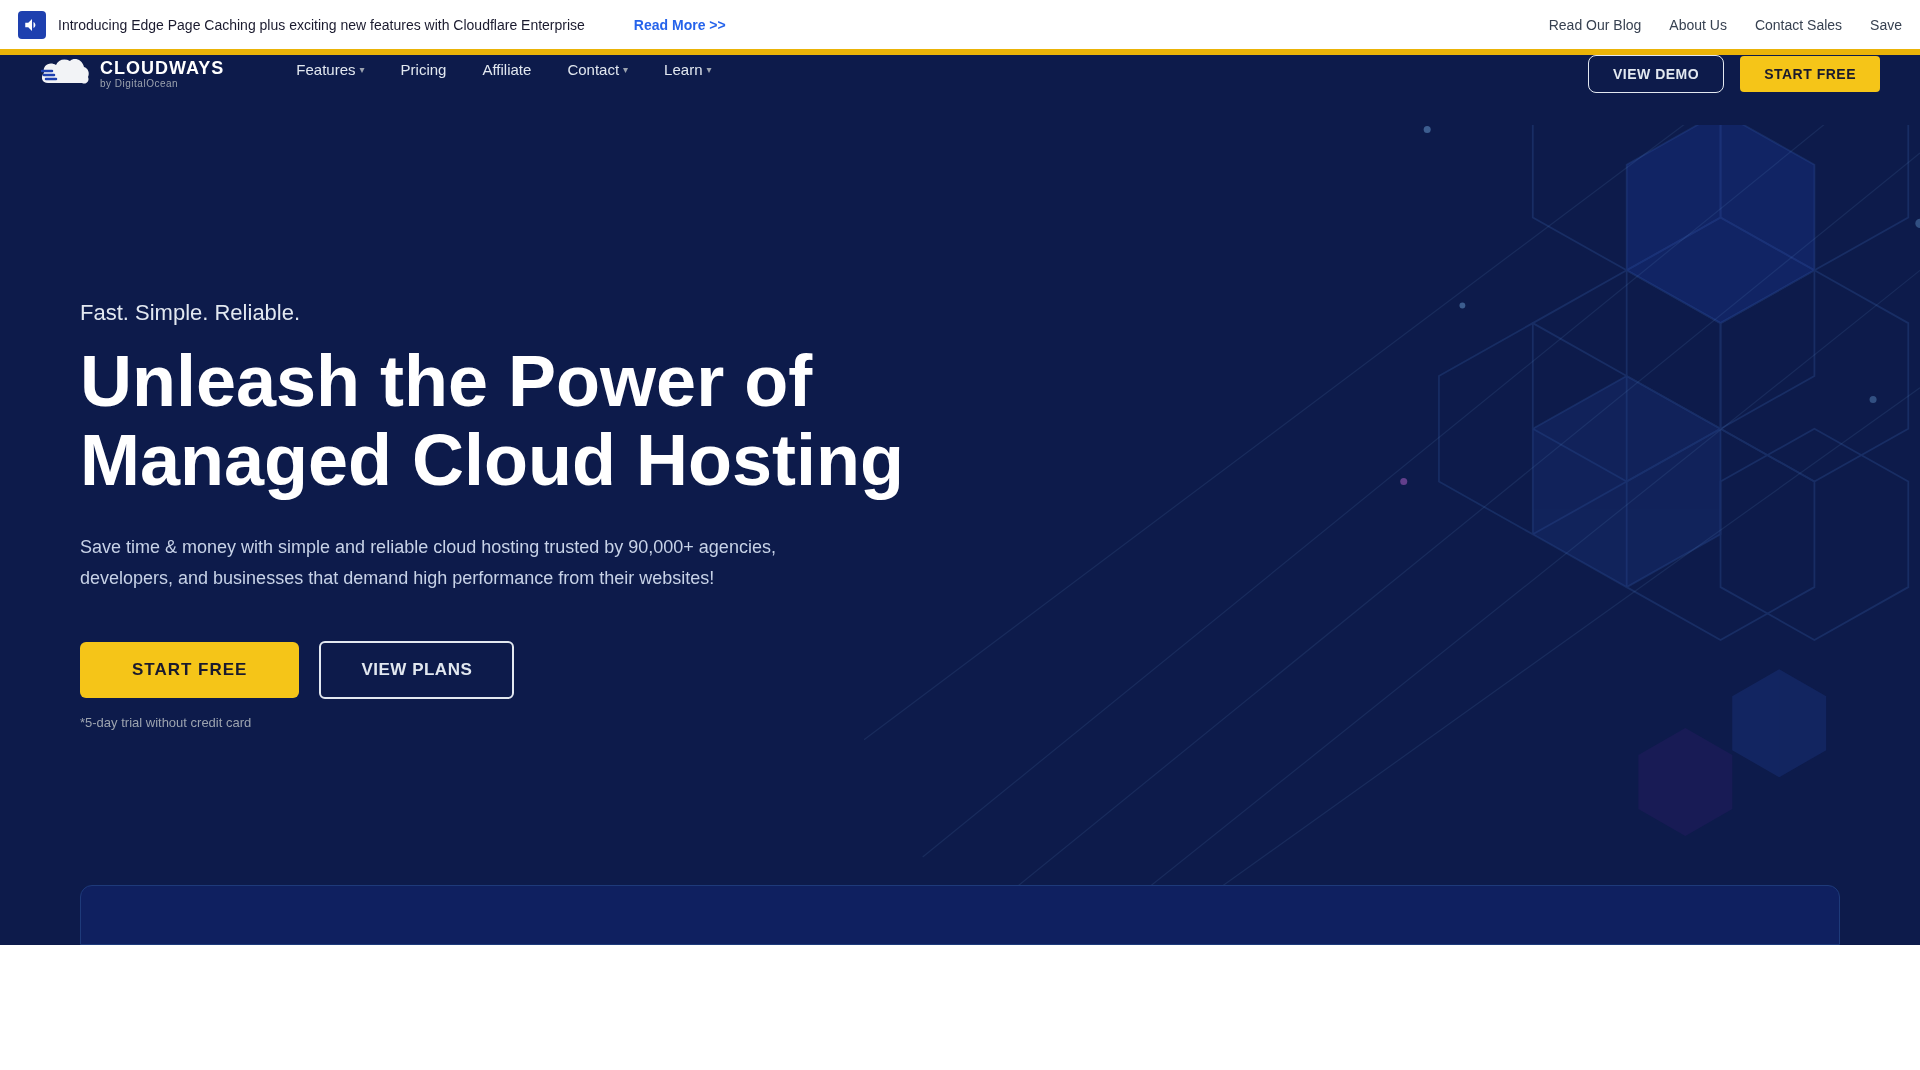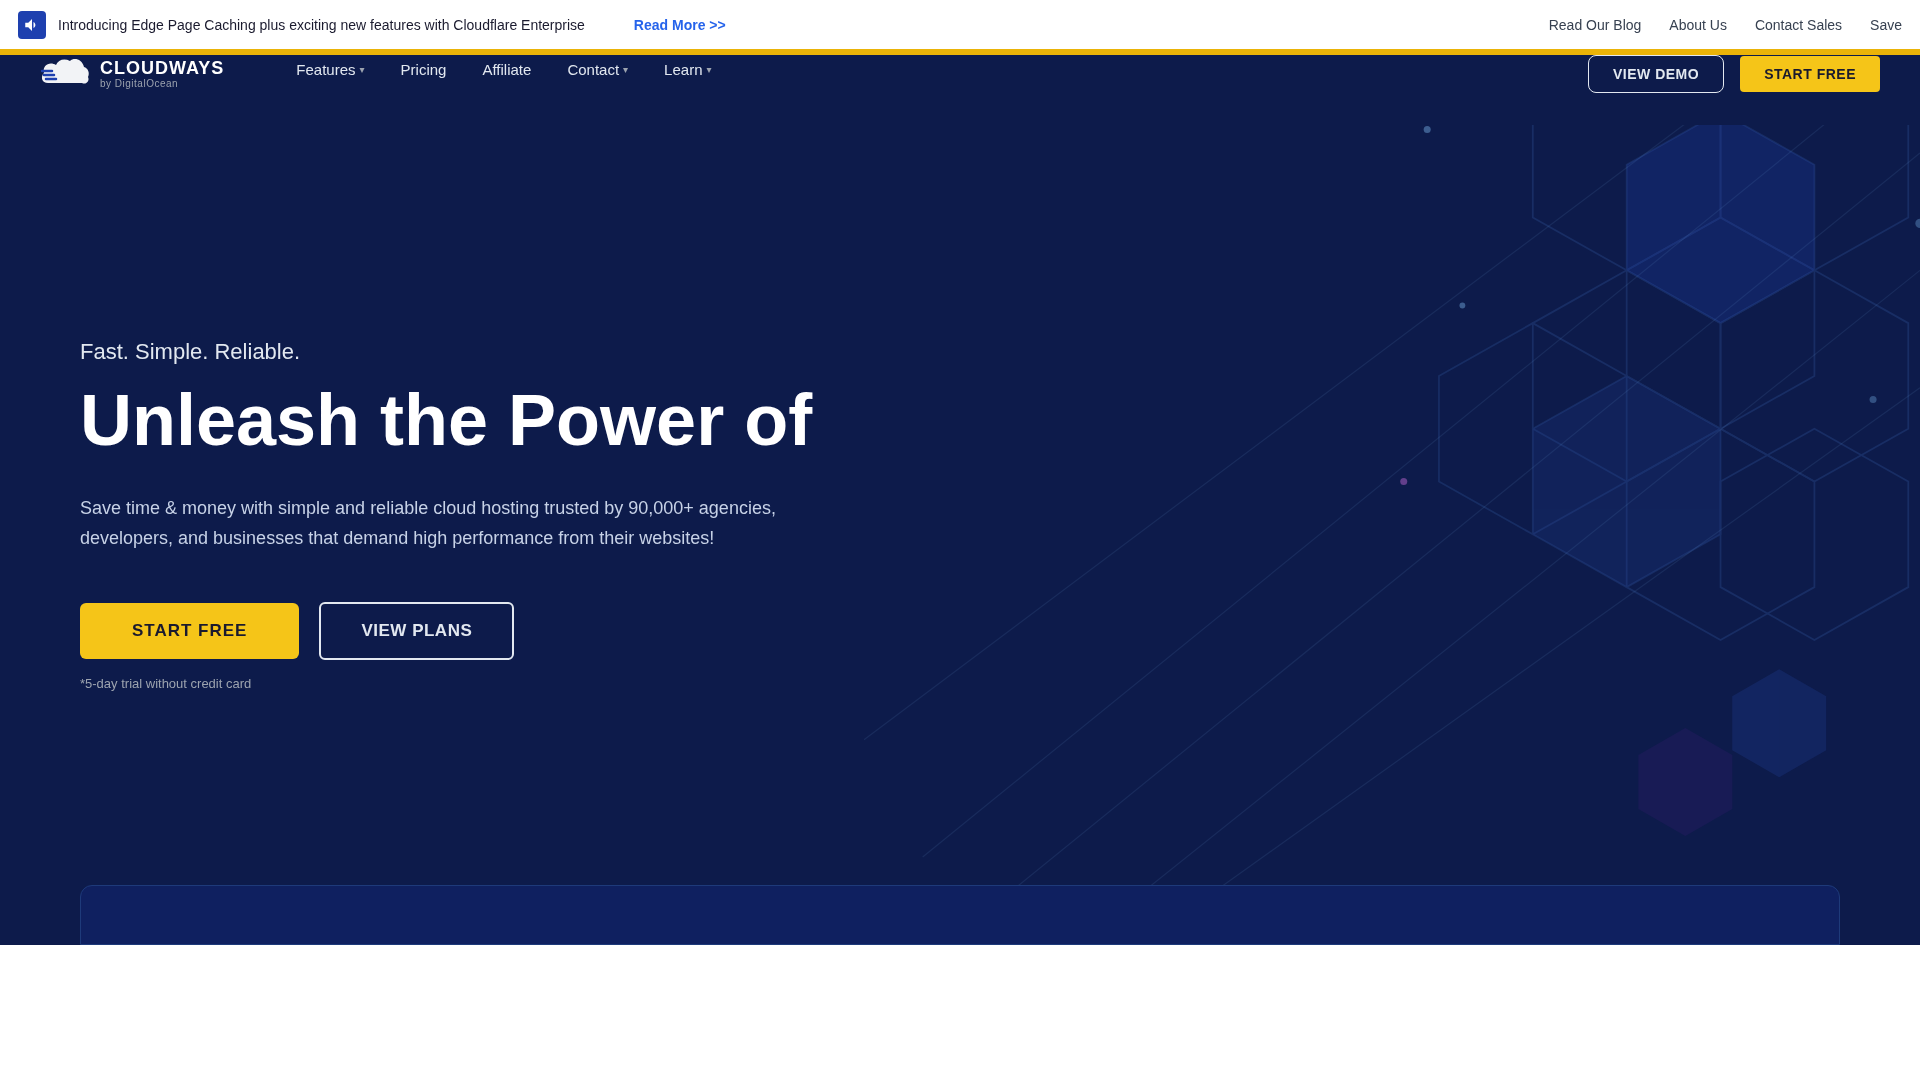--- a/index.html
+++ b/index.html
@@ -355,20 +355,21 @@
       <circle cx="860" cy="310" r="3" fill="#6b9fd4" opacity="0.4"></circle>
       <circle cx="510" cy="230" r="2.5" fill="#6b9fd4" opacity="0.5"></circle>
       <circle cx="460" cy="380" r="3" fill="#9b59b6" opacity="0.6"></circle>
     </svg>
   </div>
 
   <div class="hero-content">
     <p class="hero-subtitle">Fast. Simple. Reliable.</p>
     <h1 class="hero-title">
       <span>Unleash the Power of</span><br>
+      <span>Managed Cloud Hosting</span>
     </h1>
     <p class="hero-description">Save time &amp; money with simple and reliable cloud hosting trusted by 90,000+ agencies, developers, and businesses that demand high performance from their websites!</p>
     <div class="hero-buttons">
       <button class="hero-btn-start">START FREE</button>
       <button class="hero-btn-plans">VIEW PLANS</button>
     </div>
     <p class="hero-trial-text">*5-day trial without credit card</p>
   </div>
 </section>
 

